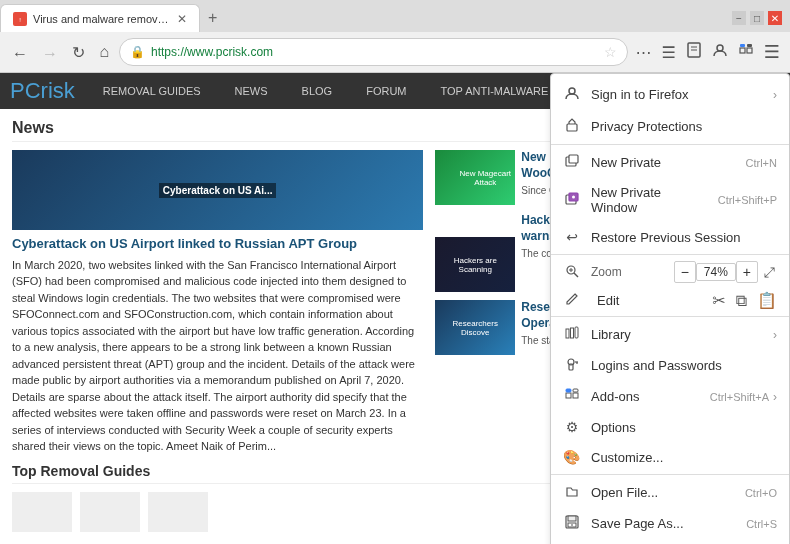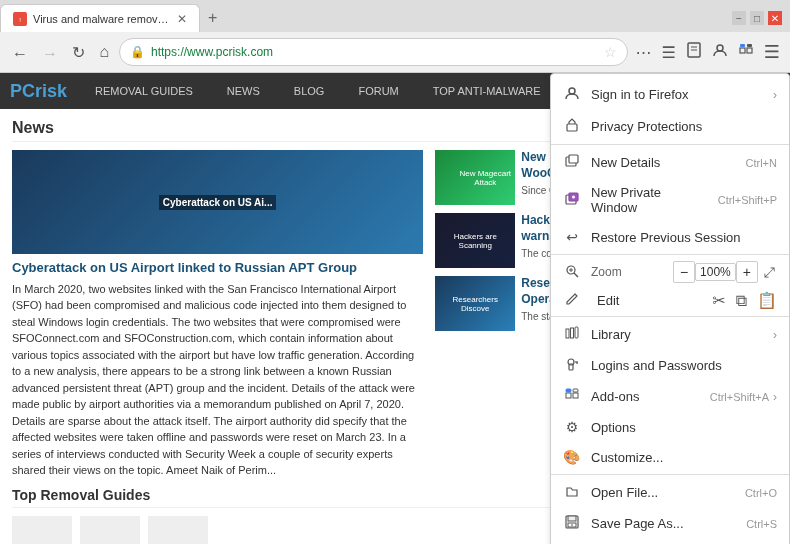--- a/index.html
+++ b/index.html
@@ -25,31 +25,31 @@
     .address-text { flex: 1; font-size: 12px; color: #15803d; }
     .toolbar-icons { display: flex; gap: 6px; align-items: center; }
     .toolbar-icon-btn { background: none; border: none; cursor: pointer; color: #555; font-size: 16px; padding: 2px; }
 
     
     .page-content { display: flex; height: calc(544px - 72px); overflow: hidden; position: relative; }
     .website { flex: 1; overflow: hidden; }
 
     
     .site-nav { background: #333; display: flex; align-items: center; padding: 0 10px; height: 36px; }
-    .site-logo { color: #fff; font-weight: bold; font-size: 18px; margin-right: 20px; }
+    .site-logo { color: #fff; font-weight: normal; font-size: 22px; margin-right: 20px; }
     .site-logo span { color: #4a9fd4; }
     .nav-links { display: flex; gap: 18px; }
     .nav-link { color: #ccc; font-size: 11px; padding: 8px 8px; cursor: pointer; text-decoration: none; white-space: nowrap; }
 
     .site-body { padding: 10px 12px; background: #fff; height: calc(100% - 36px); overflow: hidden; }
     .section-title { font-size: 16px; font-weight: bold; color: #333; margin-bottom: 8px; border-bottom: 1px solid #eee; padding-bottom: 4px; }
 
     .news-grid { display: flex; gap: 12px; }
     .news-main { flex: 1.2; }
-    .news-main-img { width: 100%; height: 104px; background: #2c5f8a; display: flex; align-items: center; justify-content: center; margin-bottom: 6px; position: relative; overflow: hidden; }
+    .news-main-img { width: 100%; height: 80px; background: #2c5f8a; display: flex; align-items: center; justify-content: center; margin-bottom: 6px; position: relative; overflow: hidden; }
     .news-main-img-label { color: #fff; font-size: 9px; padding: 2px 4px; background: rgba(0,0,0,0.5); }
     .news-main-text { font-size: 11px; color: #333; line-height: 1.5; }
     .news-main-title { font-size: 13px; font-weight: bold; color: #1a5276; margin-bottom: 4px; line-height: 1.3; }
 
     .news-side { flex: 1; display: flex; flex-direction: column; gap: 8px; }
     .news-item { display: flex; gap: 6px; }
     .news-thumb { width: 80px; height: 55px; flex-shrink: 0; background: #555; overflow: hidden; }
     .thumb-green { background: linear-gradient(135deg, #1a8a3c, #2ecc71); }
     .thumb-dark { background: linear-gradient(135deg, #1a1a2e, #16213e); display: flex; align-items: center; justify-content: center; }
     .thumb-blue { background: linear-gradient(135deg, #1a3a5c, #2980b9); }
@@ -179,21 +179,21 @@
           <div class="news-item">
             <div class="news-thumb thumb-green" style="display:flex;align-items:center;justify-content:center;padding-left:20px;">
               <span style="color:#fff;font-size:8px;text-align:center;padding:2px;">New Magecart Attack</span>
             </div>
             <div class="news-item-content">
               <div class="news-item-title">New Magecart Attack Targets WooCommerce Sites</div>
               <div class="news-item-text">Since October 2019, this publication has tracke...</div>
             </div>
           </div>
           <div class="news-item">
-            <div class="news-thumb thumb-dark" style="display:flex;align-items:center;justify-content:center;">
+            <div class="news-thumb thumb-dark" style="display:flex;align-items:center;justify-content:center;margin-top:24px;">
               <span style="color:#fff;font-size:8px;text-align:center;padding:2px;">Hackers are Scanning</span>
             </div>
             <div class="news-item-content">
               <div class="news-item-title">Hackers are Scanning for Vulnerable VPNs warns Government Agencies</div>
               <div class="news-item-text">The continued abuse of the COVID-19 pandemic ha...</div>
             </div>
           </div>
           <div class="news-item">
             <div class="news-thumb thumb-blue" style="display:flex;align-items:center;justify-content:center;">
               <span style="color:#fff;font-size:8px;text-align:center;padding:2px;">Researchers Discove</span>
@@ -242,21 +242,21 @@
 
     <div style="border-top:1px solid #ddd;margin:2px 0;"></div>
 
     <div class="menu-item">
       <span class="menu-icon">
         <svg width="14" height="14" viewBox="0 0 14 14">
             <rect x="1" y="3" width="10" height="9" rx="1" fill="none" stroke="#555" stroke-width="1.2"></rect>
             <rect x="4" y="1" width="9" height="8" rx="1" fill="#fff" stroke="#555" stroke-width="1.2"></rect>
           </svg>
       </span>
-      <span class="menu-label">New Details</span>
+      <span class="menu-label">New Private</span>
       <span class="menu-shortcut">Ctrl+N</span>
     </div>
 
     <div class="menu-item">
       <span class="menu-icon">
         <svg width="14" height="14" viewBox="0 0 14 14">
             <rect x="1" y="3" width="10" height="9" rx="1" fill="none" stroke="#555" stroke-width="1.2"></rect>
             <rect x="4" y="1" width="9" height="8" rx="1" fill="#9b59b6" stroke="#8e44ad" stroke-width="1.2"></rect>
             <circle cx="8.5" cy="5" r="1.5" fill="#fff"></circle>
           </svg>
@@ -276,21 +276,21 @@
       <span class="menu-icon">
         <svg width="14" height="14" viewBox="0 0 14 14">
             <circle cx="6" cy="6" r="4" fill="none" stroke="#555" stroke-width="1.2"></circle>
             <line x1="9" y1="9" x2="13" y2="13" stroke="#555" stroke-width="1.5"></line>
             <line x1="4" y1="6" x2="8" y2="6" stroke="#555" stroke-width="1"></line>
             <line x1="6" y1="4" x2="6" y2="8" stroke="#555" stroke-width="1"></line>
           </svg>
       </span>
       <span class="zoom-label">Zoom</span>
       <button class="zoom-btn">−</button>
-      <span class="zoom-pct">100%</span>
+      <span class="zoom-pct">74%</span>
       <button class="zoom-btn">+</button>
       <button class="zoom-fullscreen">⤢</button>
     </div>
 
     <div class="edit-row">
       <span class="menu-icon">
         <svg width="14" height="14" viewBox="0 0 14 14">
             <path d="M10 2l2 2-8 8H2v-2L10 2z" fill="none" stroke="#555" stroke-width="1.2"></path>
           </svg>
       </span>

